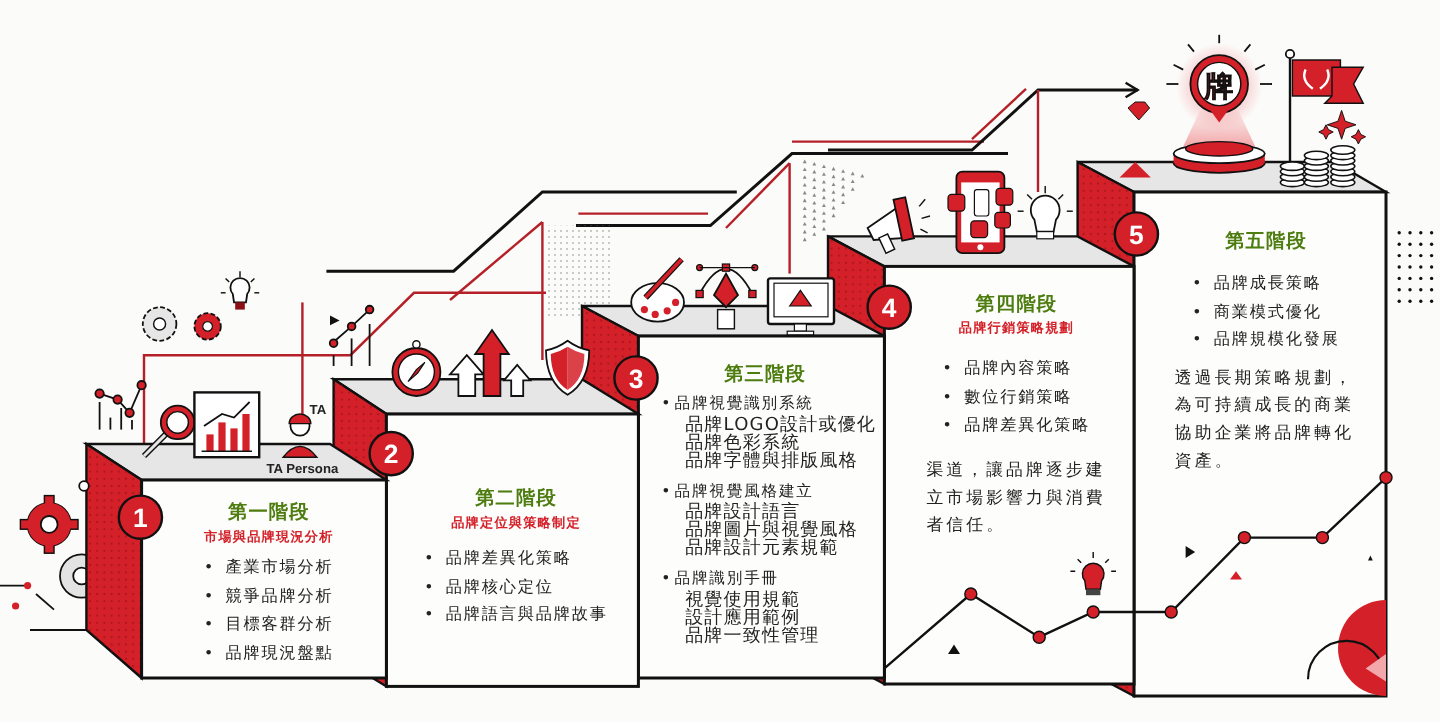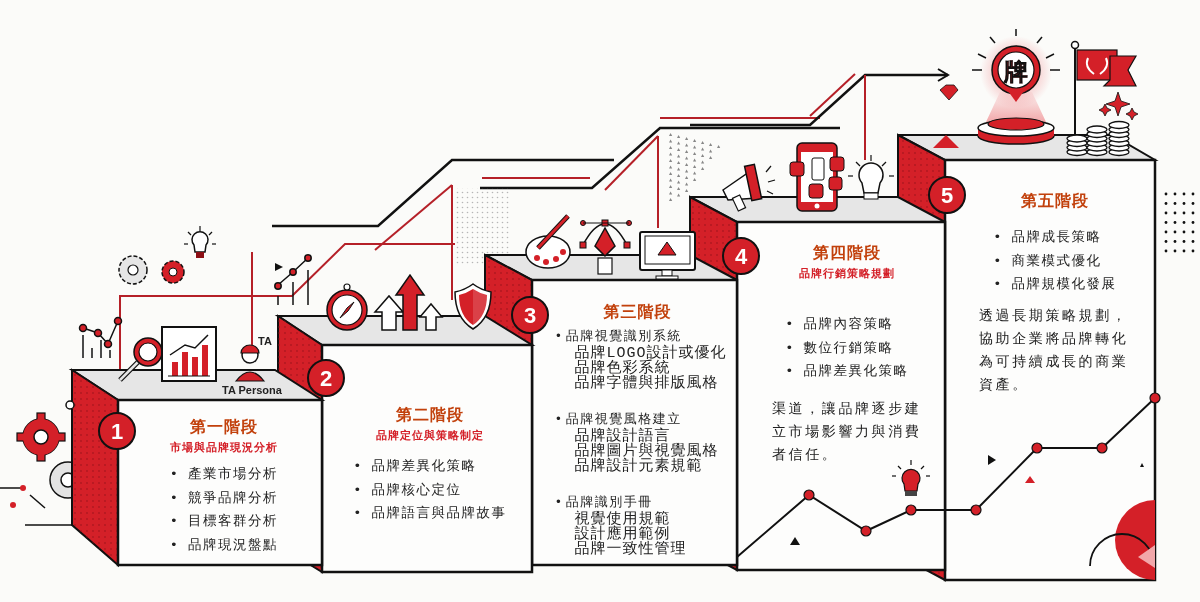--- a/index.html
+++ b/index.html
@@ -1,25 +1,25 @@
 <!DOCTYPE html>
 <html><head>
 <meta charset="utf-8">
 <style>
   html,body{margin:0;padding:0;background:#fbfbf9;}
   body{width:1200px;height:602px;position:relative;overflow:hidden;font-family:"DejaVu Sans","Liberation Sans",sans-serif;}
   #scene{position:absolute;left:0;top:0;width:1200px;height:602px;}
   .stage-text{position:absolute;text-align:center;color:#222;}
-  .stage-title{color:#c2410c;font-weight:bold;font-size:16px;line-height:21px;letter-spacing:1px;}
+  .stage-title{color:#4d7c0f;font-weight:bold;font-size:16px;line-height:21px;letter-spacing:1px;}
   .stage-subtitle{color:#d42028;font-weight:bold;font-size:11px;line-height:21px;letter-spacing:1px;white-space:nowrap;}
   .bullets{list-style:none;margin:10px 0 0 0;padding:0;text-align:left;display:inline-block;}
   .bullets li{font-size:13.5px;line-height:22.5px;letter-spacing:1.5px;white-space:nowrap;}
   .bullets li::before{content:"•";display:inline-block;width:18px;font-size:13px;}
   .para{font-size:14px;line-height:23px;letter-spacing:2.6px;text-align:left;}
-  .s3 .group{margin-top:20px;text-align:left;}
+  .s3 .group{margin-top:10px;text-align:left;}
   .s3 .group:first-of-type{margin-top:6px;}
   .s3 .group-head{font-size:13px;line-height:18px;letter-spacing:1.5px;white-space:nowrap;}
   .s3 .group-head::before{content:"•";margin-right:2px;}
   .s3 .sub{font-size:15px;line-height:15px;padding-left:20px;letter-spacing:1px;white-space:nowrap;}
   .badge-num{font-family:"Liberation Sans",sans-serif;font-weight:bold;font-size:22px;fill:#fff;}
   .label-small{font-family:"Liberation Sans",sans-serif;font-weight:bold;font-size:11px;fill:#222;}
 </style>
 </head>
 <body>
 
@@ -480,21 +480,21 @@
   <div class="stage-subtitle">品牌定位與策略制定</div>
   <ul class="bullets" style="margin-top:8px;">
     <li>品牌差異化策略</li>
     <li>品牌核心定位</li>
     <li>品牌語言與品牌故事</li>
   </ul>
 </div>
 
 <div class="stage-text s3" style="left:540px;top:301px;width:195px;">
   <div class="stage-title">第三階段</div>
-  <div style="display:inline-block;text-align:left;margin-left:6px;font-family:Liberation Mono, monospace;">
+  <div style="display:inline-block;text-align:left;margin-left:6px;">
     <div class="group">
       <div class="group-head">品牌視覺識別系統</div>
       <div class="sub">品牌LOGO設計或優化</div>
       <div class="sub">品牌色彩系統</div>
       <div class="sub">品牌字體與排版風格</div>
     </div>
     <div class="group">
       <div class="group-head">品牌視覺風格建立</div>
       <div class="sub">品牌設計語言</div>
       <div class="sub">品牌圖片與視覺風格</div>
@@ -505,38 +505,38 @@
       <div class="sub">視覺使用規範</div>
       <div class="sub">設計應用範例</div>
       <div class="sub">品牌一致性管理</div>
     </div>
   </div>
 </div>
 
 <div class="stage-text s4" style="left:752px;top:242px;width:190px;">
   <div class="stage-title">第四階段</div>
   <div class="stage-subtitle">品牌行銷策略規劃</div>
-  <ul class="bullets" style="margin-top:28px;">
+  <ul class="bullets" style="margin-top:12px;">
     <li>品牌內容策略</li>
     <li>數位行銷策略</li>
     <li>品牌差異化策略</li>
   </ul>
   <div class="para" style="margin-top:14px;padding-left:20px;">
     <div>渠道，讓品牌逐步建</div>
     <div>立市場影響力與消費</div>
     <div>者信任。</div>
   </div>
 </div>
 
 <div class="stage-text s5" style="left:955px;top:190px;width:200px;">
   <div class="stage-title">第五階段</div>
   <ul class="bullets" style="margin-top:14px;">
     <li>品牌成長策略</li>
     <li>商業模式優化</li>
     <li>品牌規模化發展</li>
   </ul>
   <div class="para" style="margin-top:8px;padding-left:24px;">
     <div>透過長期策略規劃，</div>
+    <div>為可持續成長的商業</div>
     <div>協助企業將品牌轉化</div>
-    <div>為可持續成長的商業</div>
     <div>資產。</div>
   </div>
 </div>
 
 </body></html>

